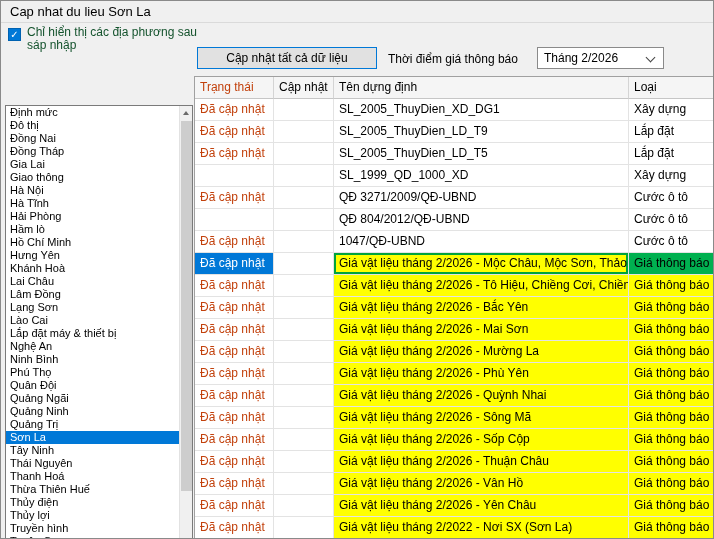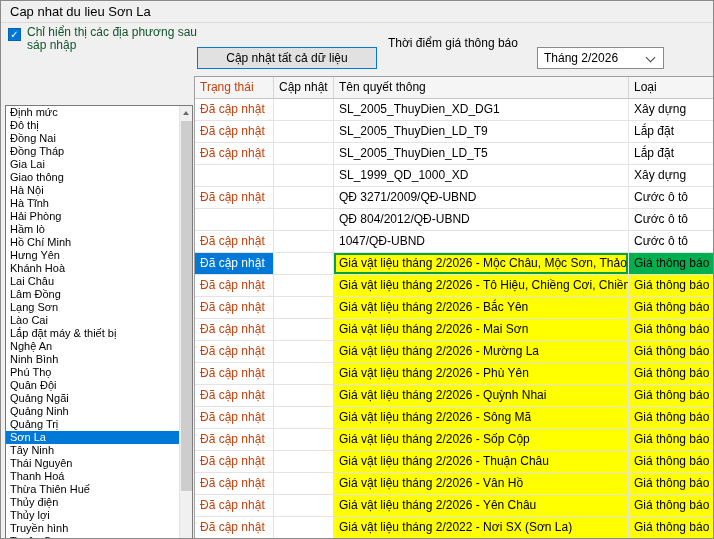--- a/index.html
+++ b/index.html
@@ -16,21 +16,21 @@
   
   .chk-wrap { position:absolute; left:7px; top:25px; width:190px; display:flex; gap:6px; cursor:default; }
   .chk-box { width:13px; height:13px; margin-top:2px; background:#0078d7; border:1px solid #0062b1;
              color:#fff; font-size:10px; line-height:11px; text-align:center; flex:0 0 13px; }
   .chk-label { font-size:12px; line-height:13px; color:#14532d; width:170px; }
 
   .update-btn { position:absolute; left:196px; top:46px; width:180px; height:22px;
                 background:#e1e1e1; border:1px solid #0078d7; font-size:12px;
                 font-family:"Liberation Sans",sans-serif; cursor:pointer; }
 
-  .time-label { position:absolute; left:387px; top:35px; font-size:12px;text-align:right; }
+  .time-label { position:absolute; left:387px; top:51px; font-size:12px;text-align:right; }
   .combo { position:absolute; left:536px; top:46px; width:127px; height:22px;
            background:#fff; border:1px solid #8a8a8a; font-size:12px; line-height:20px;
            padding-left:6px; cursor:default; }
   .combo-arrow { position:absolute; right:9px; top:6px; width:7px; height:7px;
                  border-right:1.5px solid #444; border-bottom:1.5px solid #444;
                  transform:rotate(45deg); }
 
   
   .sidebar { position:absolute; left:4px; top:68px; width:188px; height:471px;
              background:#fff; border:1px solid #7a7a7a;margin-top:36px; }
@@ -139,21 +139,21 @@
       <div class="sb-arrow down">
           <span class="tri-down"></span>
         </div>
     </div>
   </div>
 
   <div class="table">
     <div class="thead">
       <div class="th c1">Trạng thái</div>
       <div class="th c2">Cập nhật</div>
-      <div class="th c3">Tên quyết thông</div>
+      <div class="th c3">Tên dựng định</div>
       <div class="th c4">Loại</div>
     </div>
     <div class="tbody">
         <div class="trow">
           <div class="cell c1">Đã cập nhật</div>
           <div class="cell c2"></div>
           <div class="cell c3">SL_2005_ThuyDien_XD_DG1</div>
           <div class="cell c4">Xây dựng</div>
         </div>
         <div class="trow">

